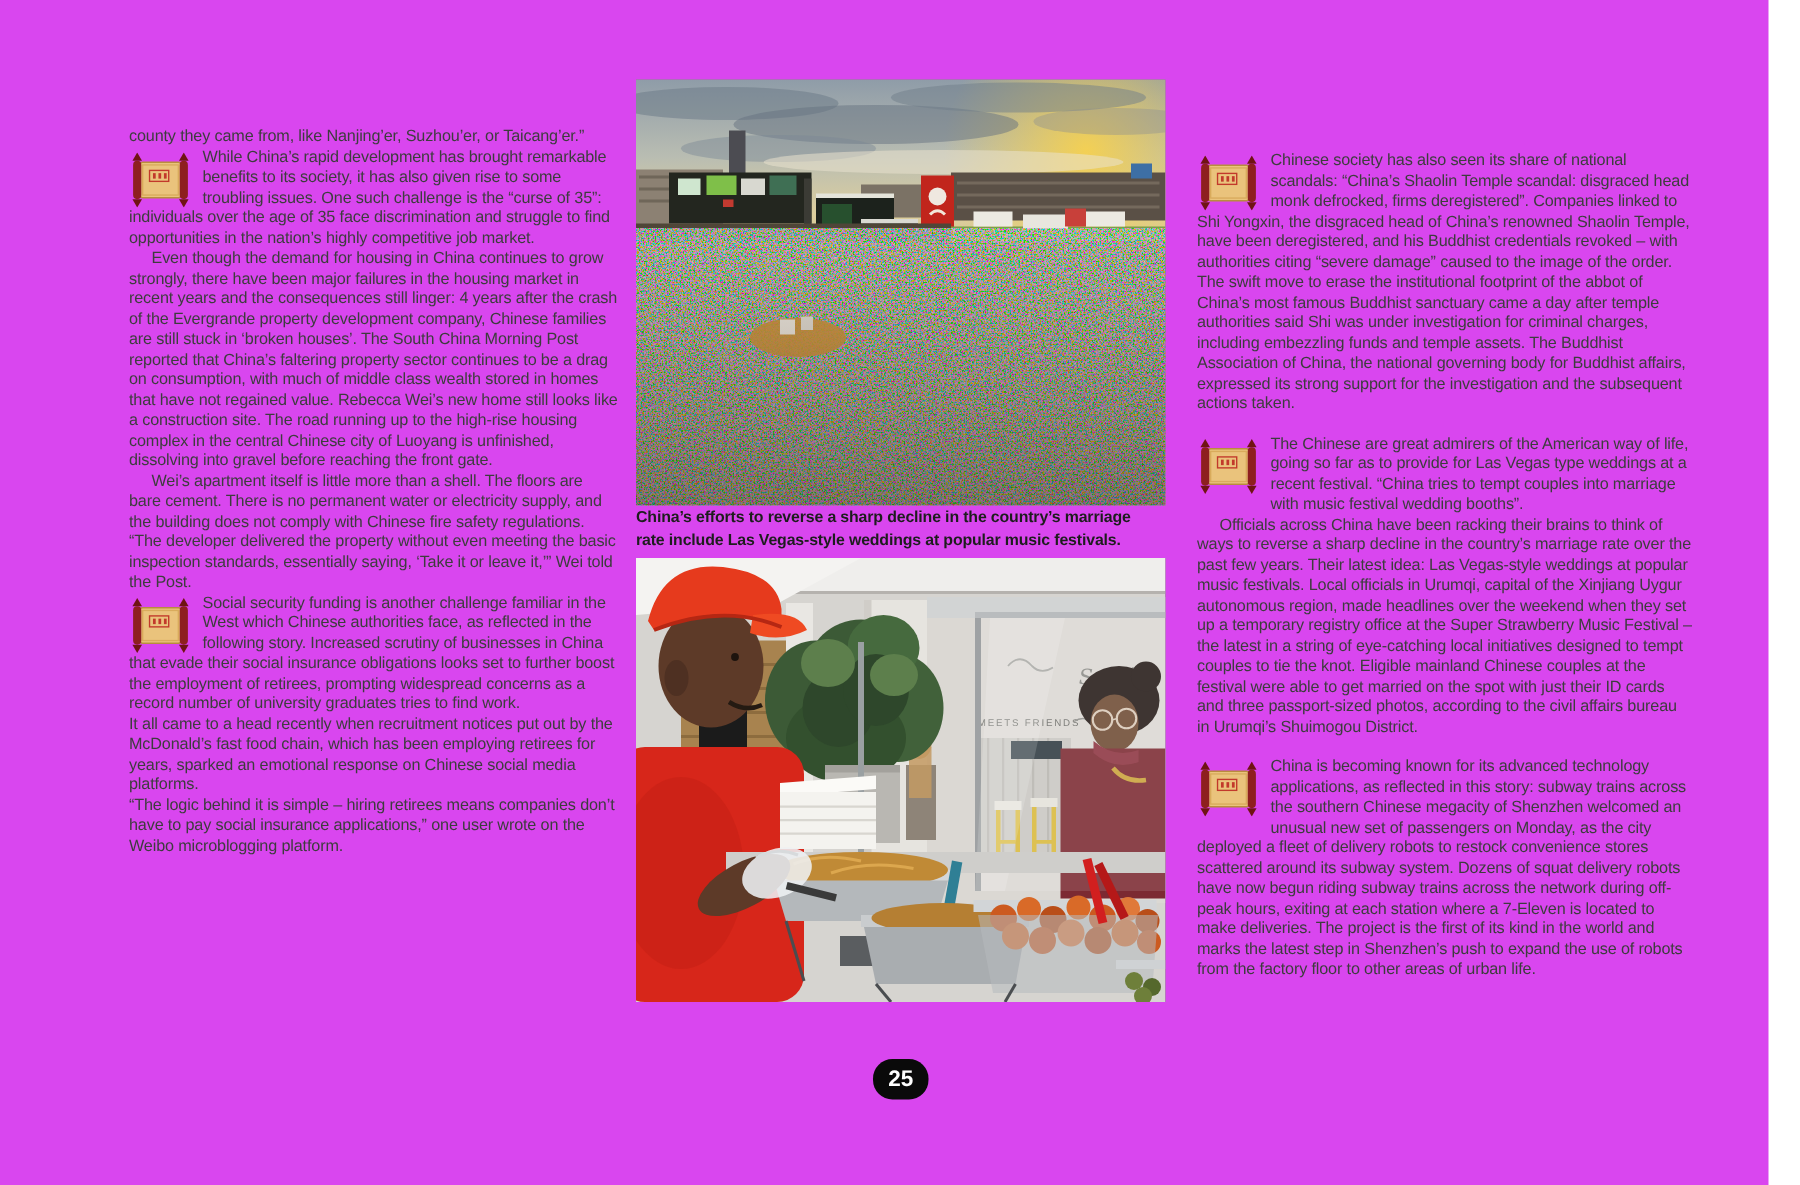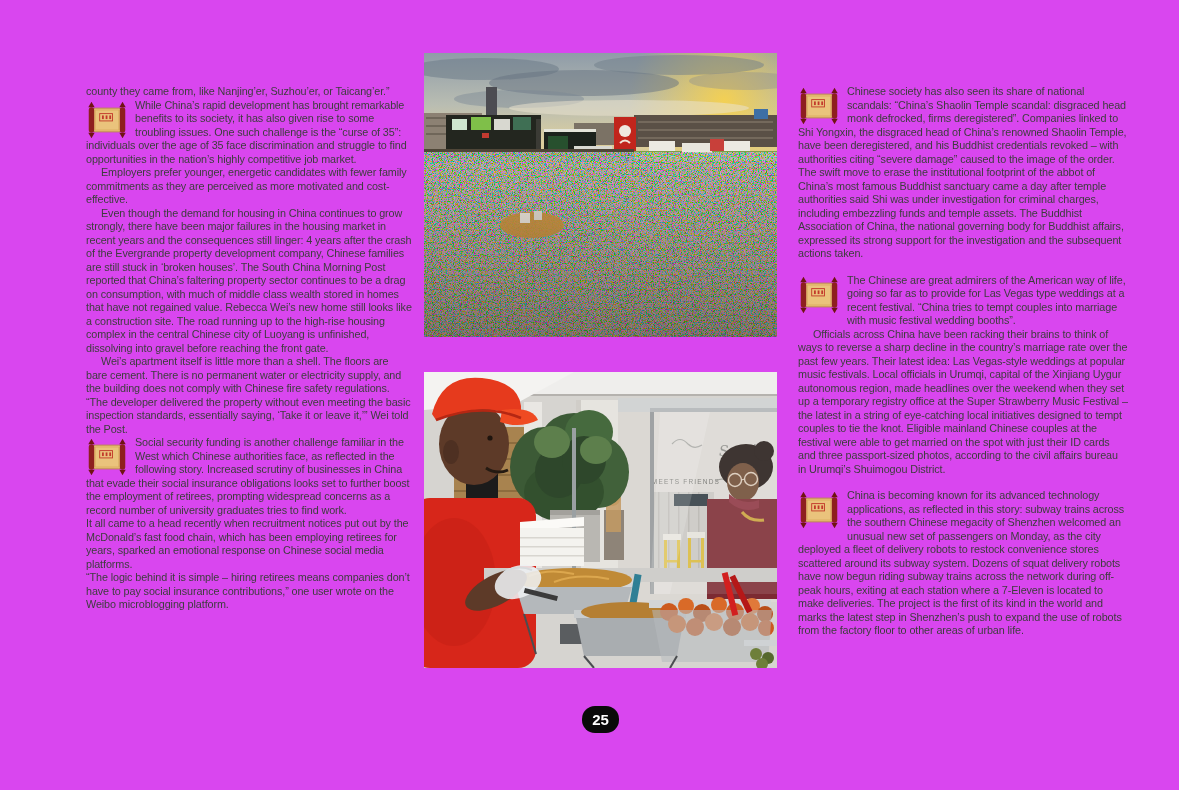--- a/index.html
+++ b/index.html
@@ -5,21 +5,21 @@
   html,body{margin:0;padding:0;background:#ffffff;}
   .page{position:relative;width:1179px;height:790px;background:#d946ef;overflow:hidden;
         font-family:"Liberation Sans",sans-serif;}
   .col{position:absolute;}
   #col-left{left:86px;top:85px;width:326px;}
   #col-right{left:798px;top:85px;width:330px;}
   .col p{margin:0;font-size:10.8px;line-height:13.5px;color:#3d3d3d;letter-spacing:-0.1px;
          text-align:left;}
   p.ind{text-indent:15px;}
   .story{}
-  #col-right .story{margin-top:0;}
+  #col-right .story{margin-top:16px;}
   #col-right .story + .story{margin-top:13px;}
   .scroll{float:left;width:42px;height:38px;margin:2px 7px 0 0;}
   .scroll.tall{margin-bottom:14px;}
   .photo{position:absolute;overflow:hidden;background:#888;}
   #photo1{left:424px;top:53px;width:353px;height:284px;}
   #photo2{left:424px;top:372px;width:353px;height:296px;}
   .photo svg{display:block;}
   .caption{position:absolute;left:424px;width:360px;font-weight:bold;color:#1d1d1d;
            font-size:10.6px;line-height:15px;letter-spacing:-0.1px;}
   .caption span{display:block;white-space:nowrap;}
@@ -54,32 +54,31 @@
 <div class="page">
 
   <div class="col" id="col-left">
     <p>county they came from, like Nanjing’er, Suzhou’er, or Taicang’er.”</p>
 
     <div class="story">
       <svg class="scroll" viewBox="0 0 46 40">
           <use href="#sym-scroll"></use>
         </svg>
       <p>While China’s rapid development has brought remarkable benefits to its society, it has also given rise to some troubling issues. One such challenge is the “curse of 35”: individuals over the age of 35 face discrimination and struggle to find opportunities in the nation’s highly competitive job market.</p>
-      <p class="ind">Employers prefer younger, energetic candidates with fewer family commitments as they are perceived as more motivated and cost-effective.</p>
       <p class="ind">Even though the demand for housing in China continues to grow strongly, there have been major failures in the housing market in recent years and the consequences still linger: 4 years after the crash of the Evergrande property development company, Chinese families are still stuck in ‘broken houses’. The South China Morning Post reported that China’s faltering property sector continues to be a drag on consumption, with much of middle class wealth stored in homes that have not regained value. Rebecca Wei’s new home still looks like a construction site. The road running up to the high-rise housing complex in the central Chinese city of Luoyang is unfinished, dissolving into gravel before reaching the front gate.</p>
       <p class="ind">Wei’s apartment itself is little more than a shell. The floors are bare cement. There is no permanent water or electricity supply, and the building does not comply with Chinese fire safety regulations. “The developer delivered the property without even meeting the basic inspection standards, essentially saying, ‘Take it or leave it,’” Wei told the Post.</p>
     </div>
 
     <div class="story">
       <svg class="scroll" viewBox="0 0 46 40">
           <use href="#sym-scroll"></use>
         </svg>
       <p>Social security funding is another challenge familiar in the West which Chinese authorities face, as reflected in the following story. Increased scrutiny of businesses in China that evade their social insurance obligations looks set to further boost the employment of retirees, prompting widespread concerns as a record number of university graduates tries to find work.</p>
       <p>It all came to a head recently when recruitment notices put out by the McDonald’s fast food chain, which has been employing retirees for years, sparked an emotional response on Chinese social media platforms.</p>
-      <p>“The logic behind it is simple – hiring retirees means companies don’t have to pay social insurance contributions,” one user wrote on the Weibo microblogging platform.</p>
+      <p>“The logic behind it is simple – hiring retirees means companies don’t have to pay social insurance applications,” one user wrote on the Weibo microblogging platform.</p>
     </div>
   </div>
 
   <div class="photo" id="photo1">
     <svg width="353" height="284" viewBox="0 0 353 284">
       <defs>
         <linearGradient id="skyGrad" x1="0" y1="0" x2="0" y2="1">
           <stop offset="0" stop-color="#8f9ca8"></stop>
             <stop offset="0.45" stop-color="#b9bdb2"></stop>
           <stop offset="0.78" stop-color="#ddcf9e"></stop>
@@ -158,20 +157,24 @@
         <rect x="0" y="108" width="353" height="176" fill="#7b5a44"></rect>
         <rect x="0" y="108" width="353" height="176" filter="url(#speckle)" opacity="0.8"></rect>
         <ellipse cx="108" cy="172" rx="32" ry="13" fill="#c9913c" opacity="0.9"></ellipse>
         <rect x="96" y="160" width="10" height="10" fill="#e7e3da"></rect>
         <rect x="110" y="158" width="8" height="9" fill="#dcd8cf"></rect>
         <rect x="0" y="108" width="353" height="176" fill="url(#crowdShade)"></rect>
       </g>
     </svg>
   </div>
 
+  <div class="caption" id="caption1">
+    <span>China’s efforts to reverse a sharp decline in the country’s marriage</span>
+    <span>rate include Las Vegas-style weddings at popular music festivals.</span>
+  </div>
 
   <div class="photo" id="photo2">
     <svg width="353" height="296" viewBox="0 0 353 296">
       <g>
         <rect x="0" y="0" width="353" height="296" fill="#d6d4d0"></rect>
         <rect x="0" y="0" width="353" height="22" fill="#efeeec"></rect>
         <rect x="0" y="22" width="353" height="2" fill="#b5b2ae"></rect>
         <polygon points="0,0 150,0 95,30 0,38" fill="#f4f3f1"></polygon>
         <rect x="30" y="55" width="70" height="95" fill="#a8834f"></rect>
         <rect x="30" y="70" width="70" height="2" fill="#8d6c3e"></rect>

